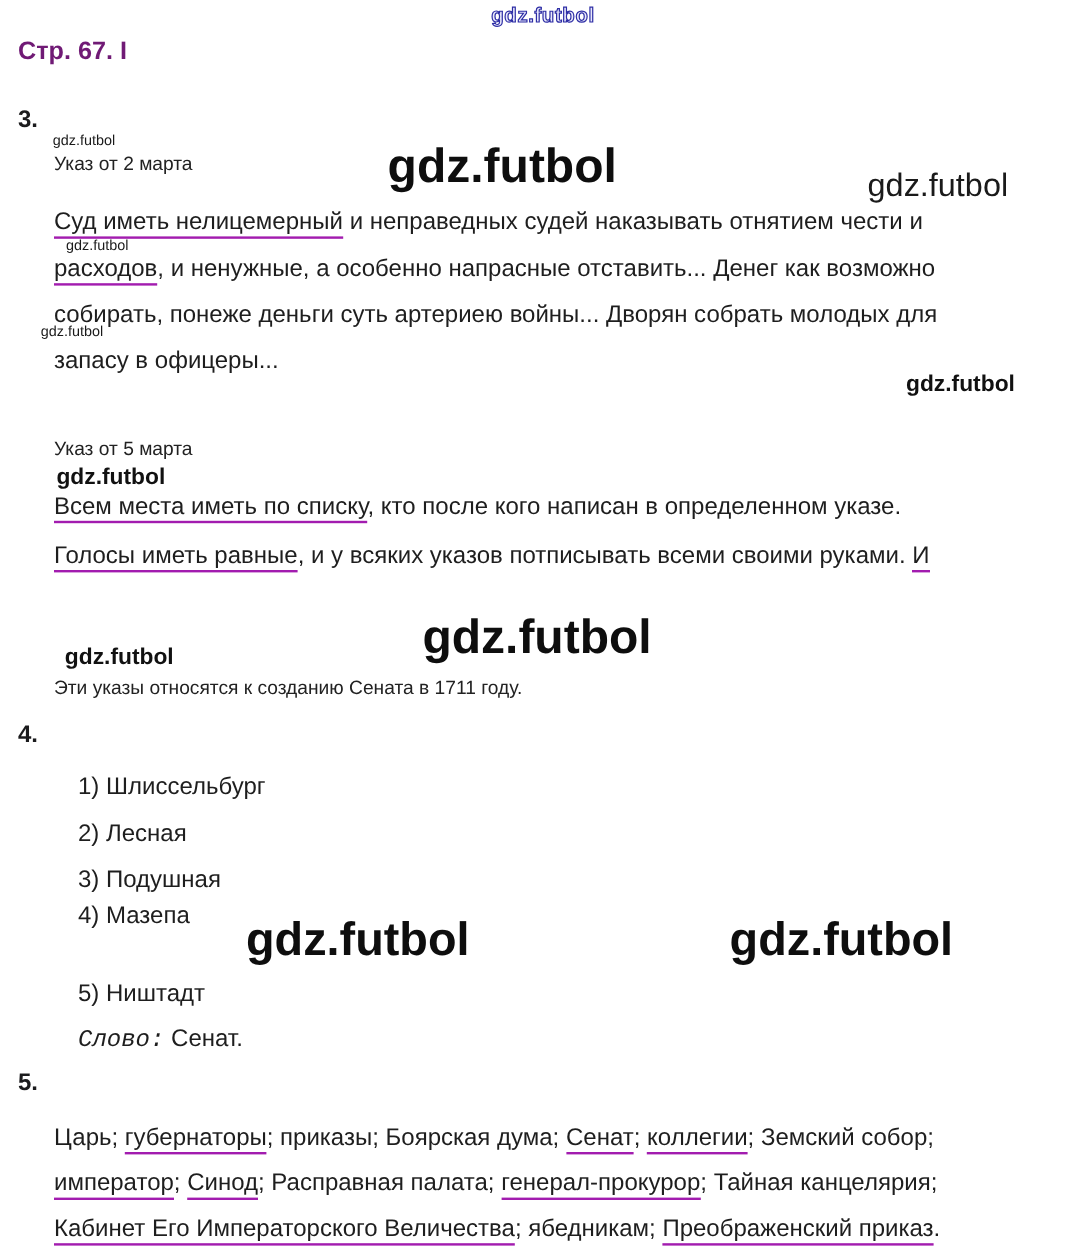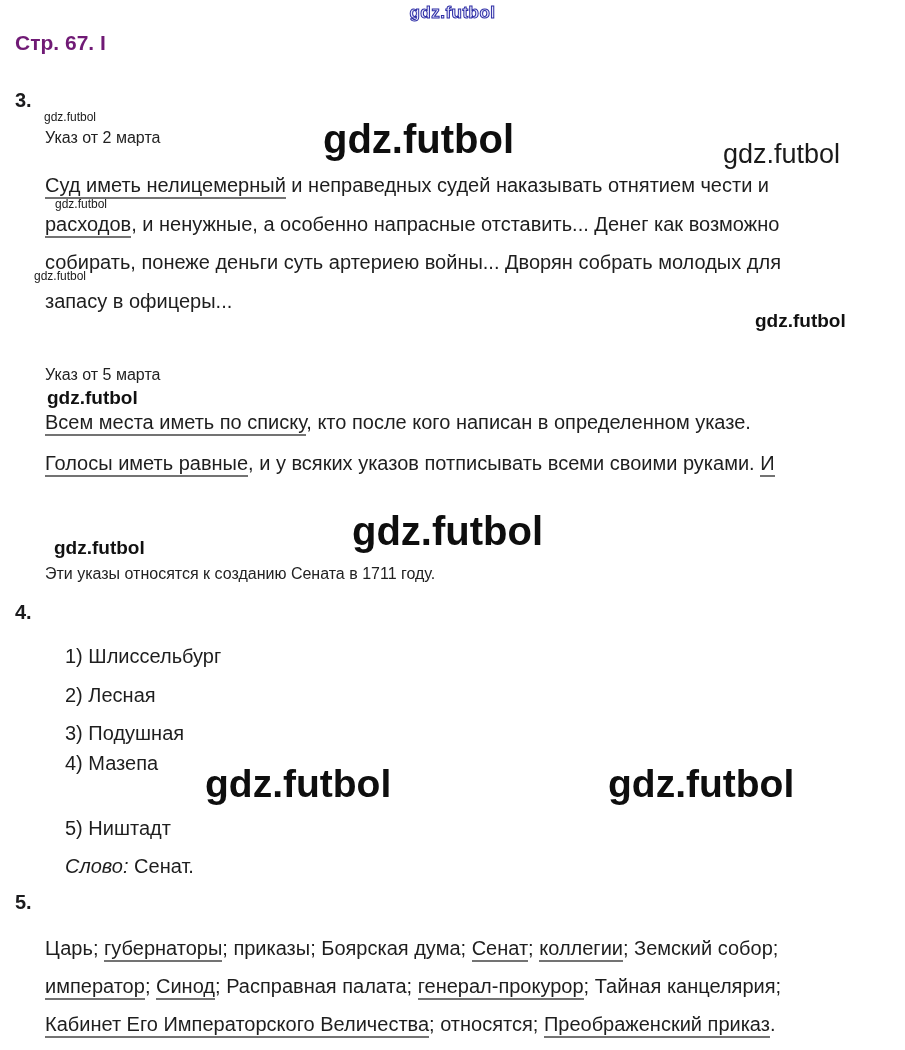--- a/index.html
+++ b/index.html
@@ -6,22 +6,22 @@
   body{
     width:905px;height:1050px;position:relative;background:#ffffff;
     font-family:"Liberation Sans","DejaVu Sans",sans-serif;
     color:#1e1e1e;overflow:hidden;
   }
   .abs{position:absolute;}
   .h-bold{font-weight:bold;font-size:21px;color:#701a75;}
   .sec-num{font-weight:bold;font-size:20px;color:#1b1b1d;}
   .body-text{font-size:16px;color:#222;white-space:nowrap;}
   .tline{white-space:nowrap;}
-  .u{border-bottom:2px solid #737373;padding-bottom:1px;}
-  .i{font-style:italic;}
+  .u{border-bottom:2px solid #a21caf;padding-bottom:1px;}
+  .i{font-style:italic;font-family:Liberation Mono, monospace;}
   
   .wm{font-weight:600;color:#111;white-space:nowrap;}
   .wm-top{
     font-size:17px;font-weight:700;letter-spacing:0.5px;
     color:#e9e9fb;-webkit-text-stroke:1px #2d2da5;
   }
   .wm-small{font-size:12px;font-weight:400;color:#1a1a1a;}
   .wm-bold{font-size:19px;font-weight:700;color:#111;}
   .wm-big{font-size:40px;font-weight:600;color:#0e0e0e;}
   .wm-med{font-size:27px;font-weight:400;color:#1a1a1a;}
@@ -72,14 +72,14 @@
 <div class="abs s4-item" style="top:752px;">4) Мазепа</div>
 <div class="abs s4-item" style="top:817px;">5) Ништадт</div>
 <div class="abs s4-item" style="top:855px;">
     <div class="tline"><span class="i">Слово:</span><span> Сенат.</span></div>
   </div>
 
 <div class="abs sec-num" style="top:891px;left:15px;">5.</div>
 <div class="abs para" id="s5-lines">
     <div class="tline"><span>Царь; </span><span class="u">губернаторы</span><span>; приказы; Боярская дума; </span><span class="u">Сенат</span><span>; </span><span class="u">коллегии</span><span>; Земский собор;</span></div>
     <div class="tline"><span class="u">император</span><span>; </span><span class="u">Синод</span><span>; Расправная палата; </span><span class="u">генерал-прокурор</span><span>; Тайная канцелярия;</span></div>
-    <div class="tline"><span class="u">Кабинет Его Императорского Величества</span><span>; относятся; </span><span class="u">Преображенский приказ</span><span>.</span></div>
+    <div class="tline"><span class="u">Кабинет Его Императорского Величества</span><span>; ябедникам; </span><span class="u">Преображенский приказ</span><span>.</span></div>
   </div>
 
 </body></html>

